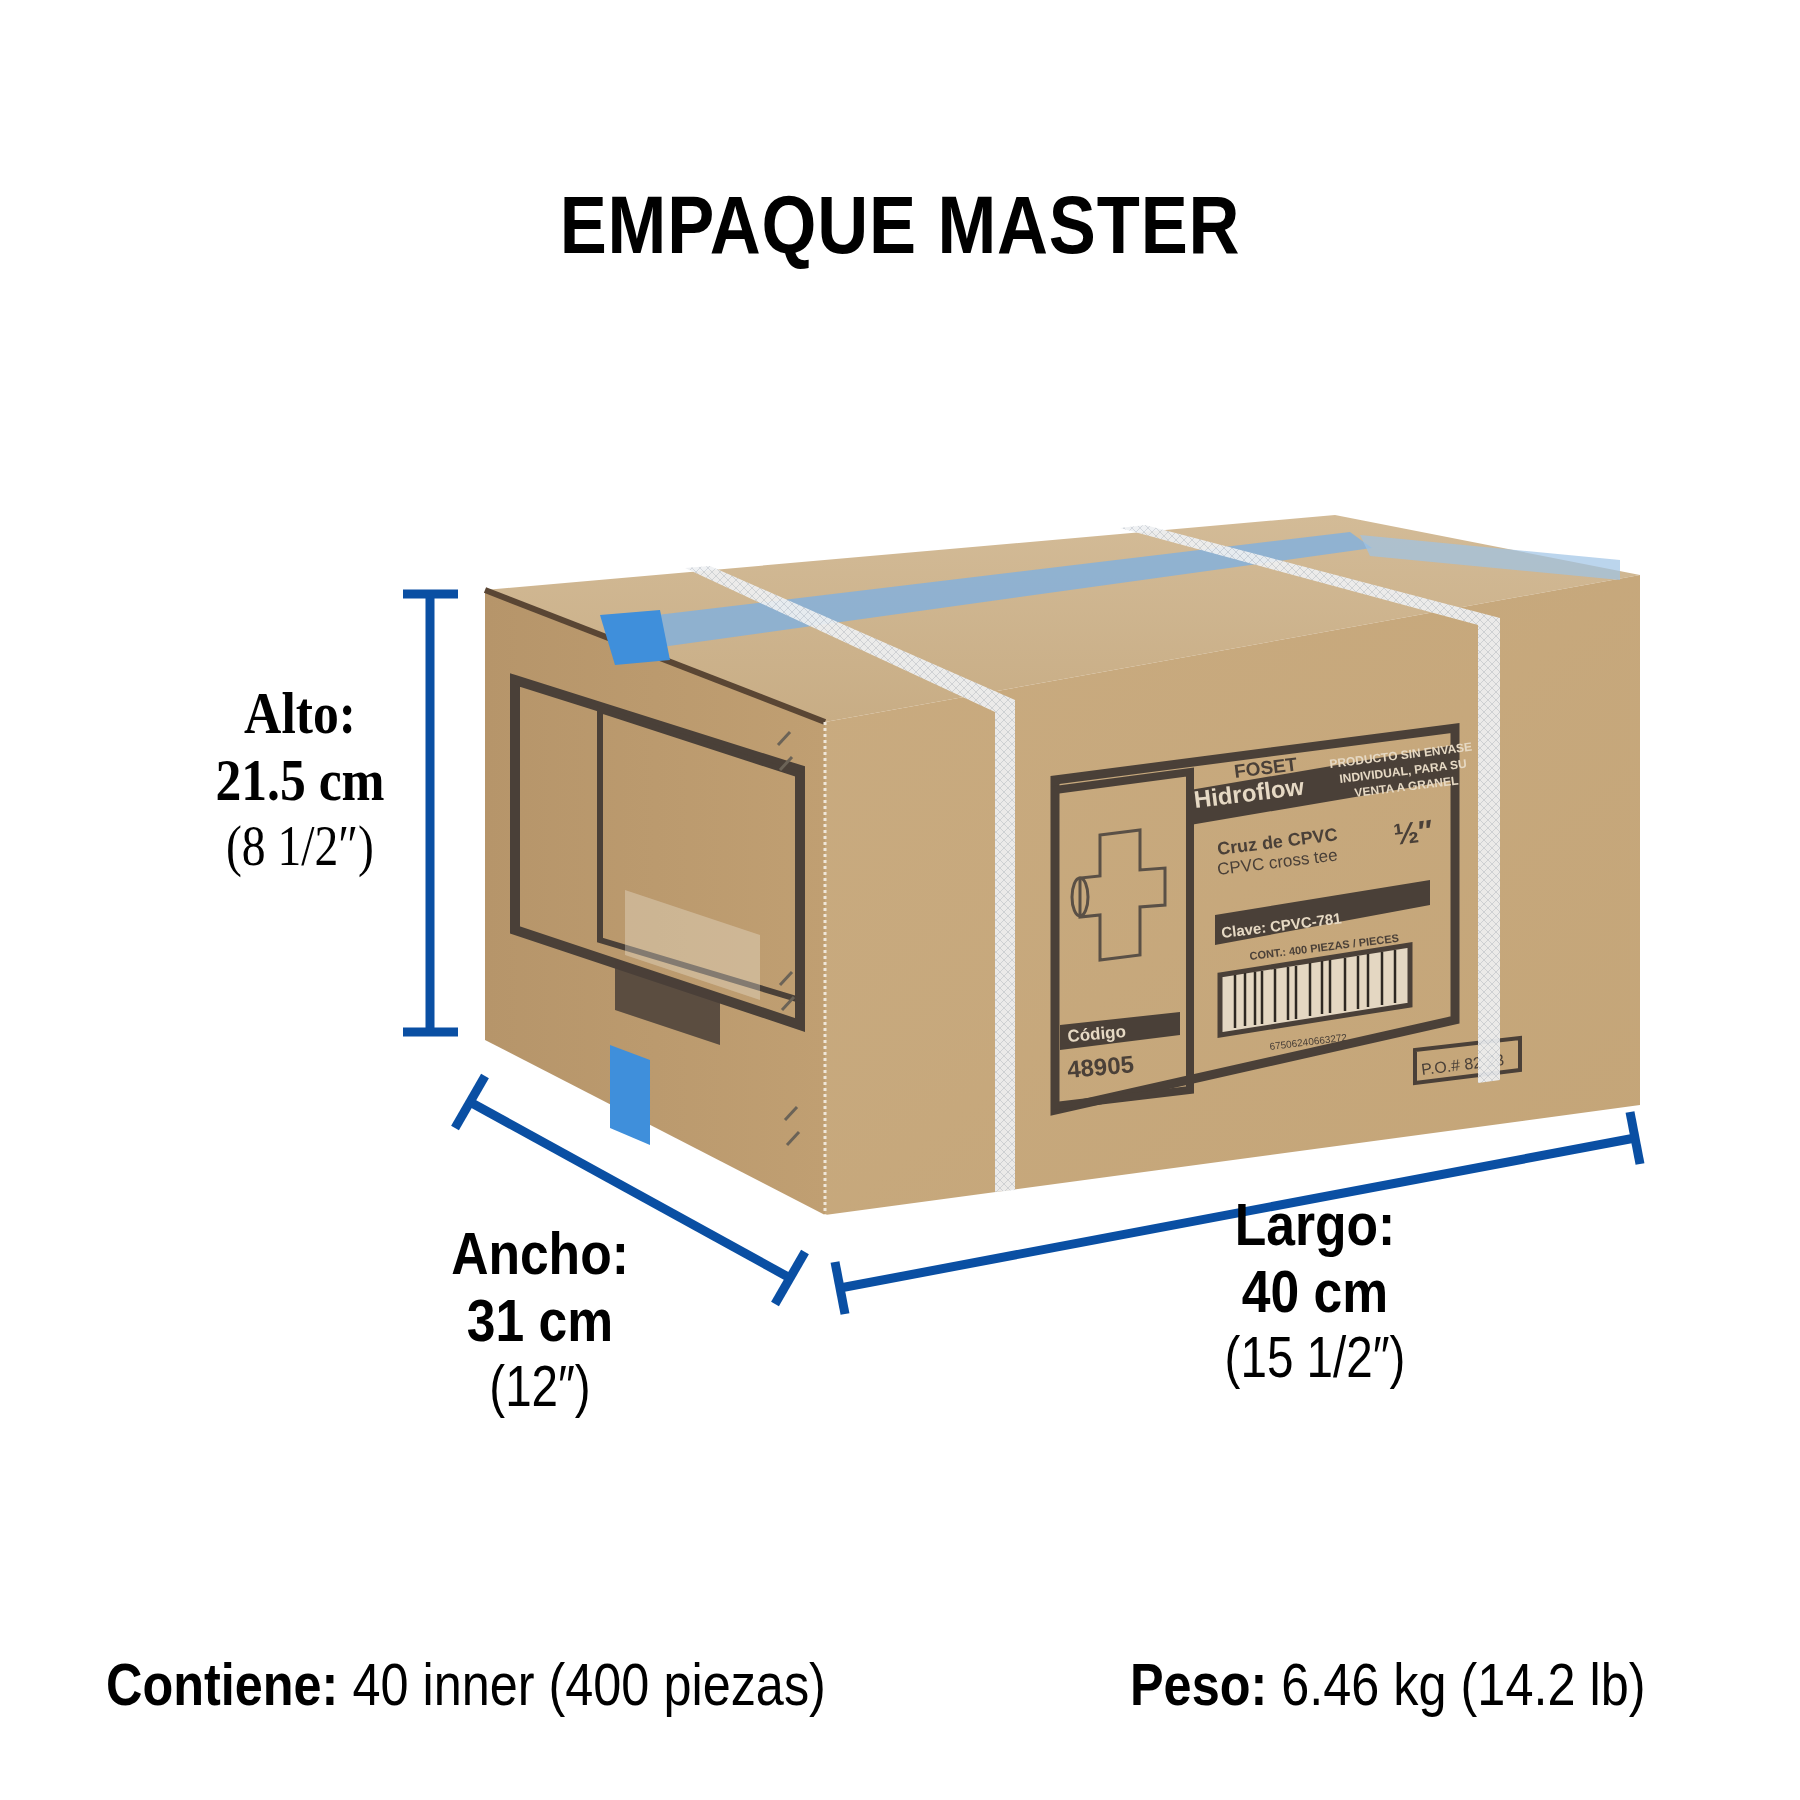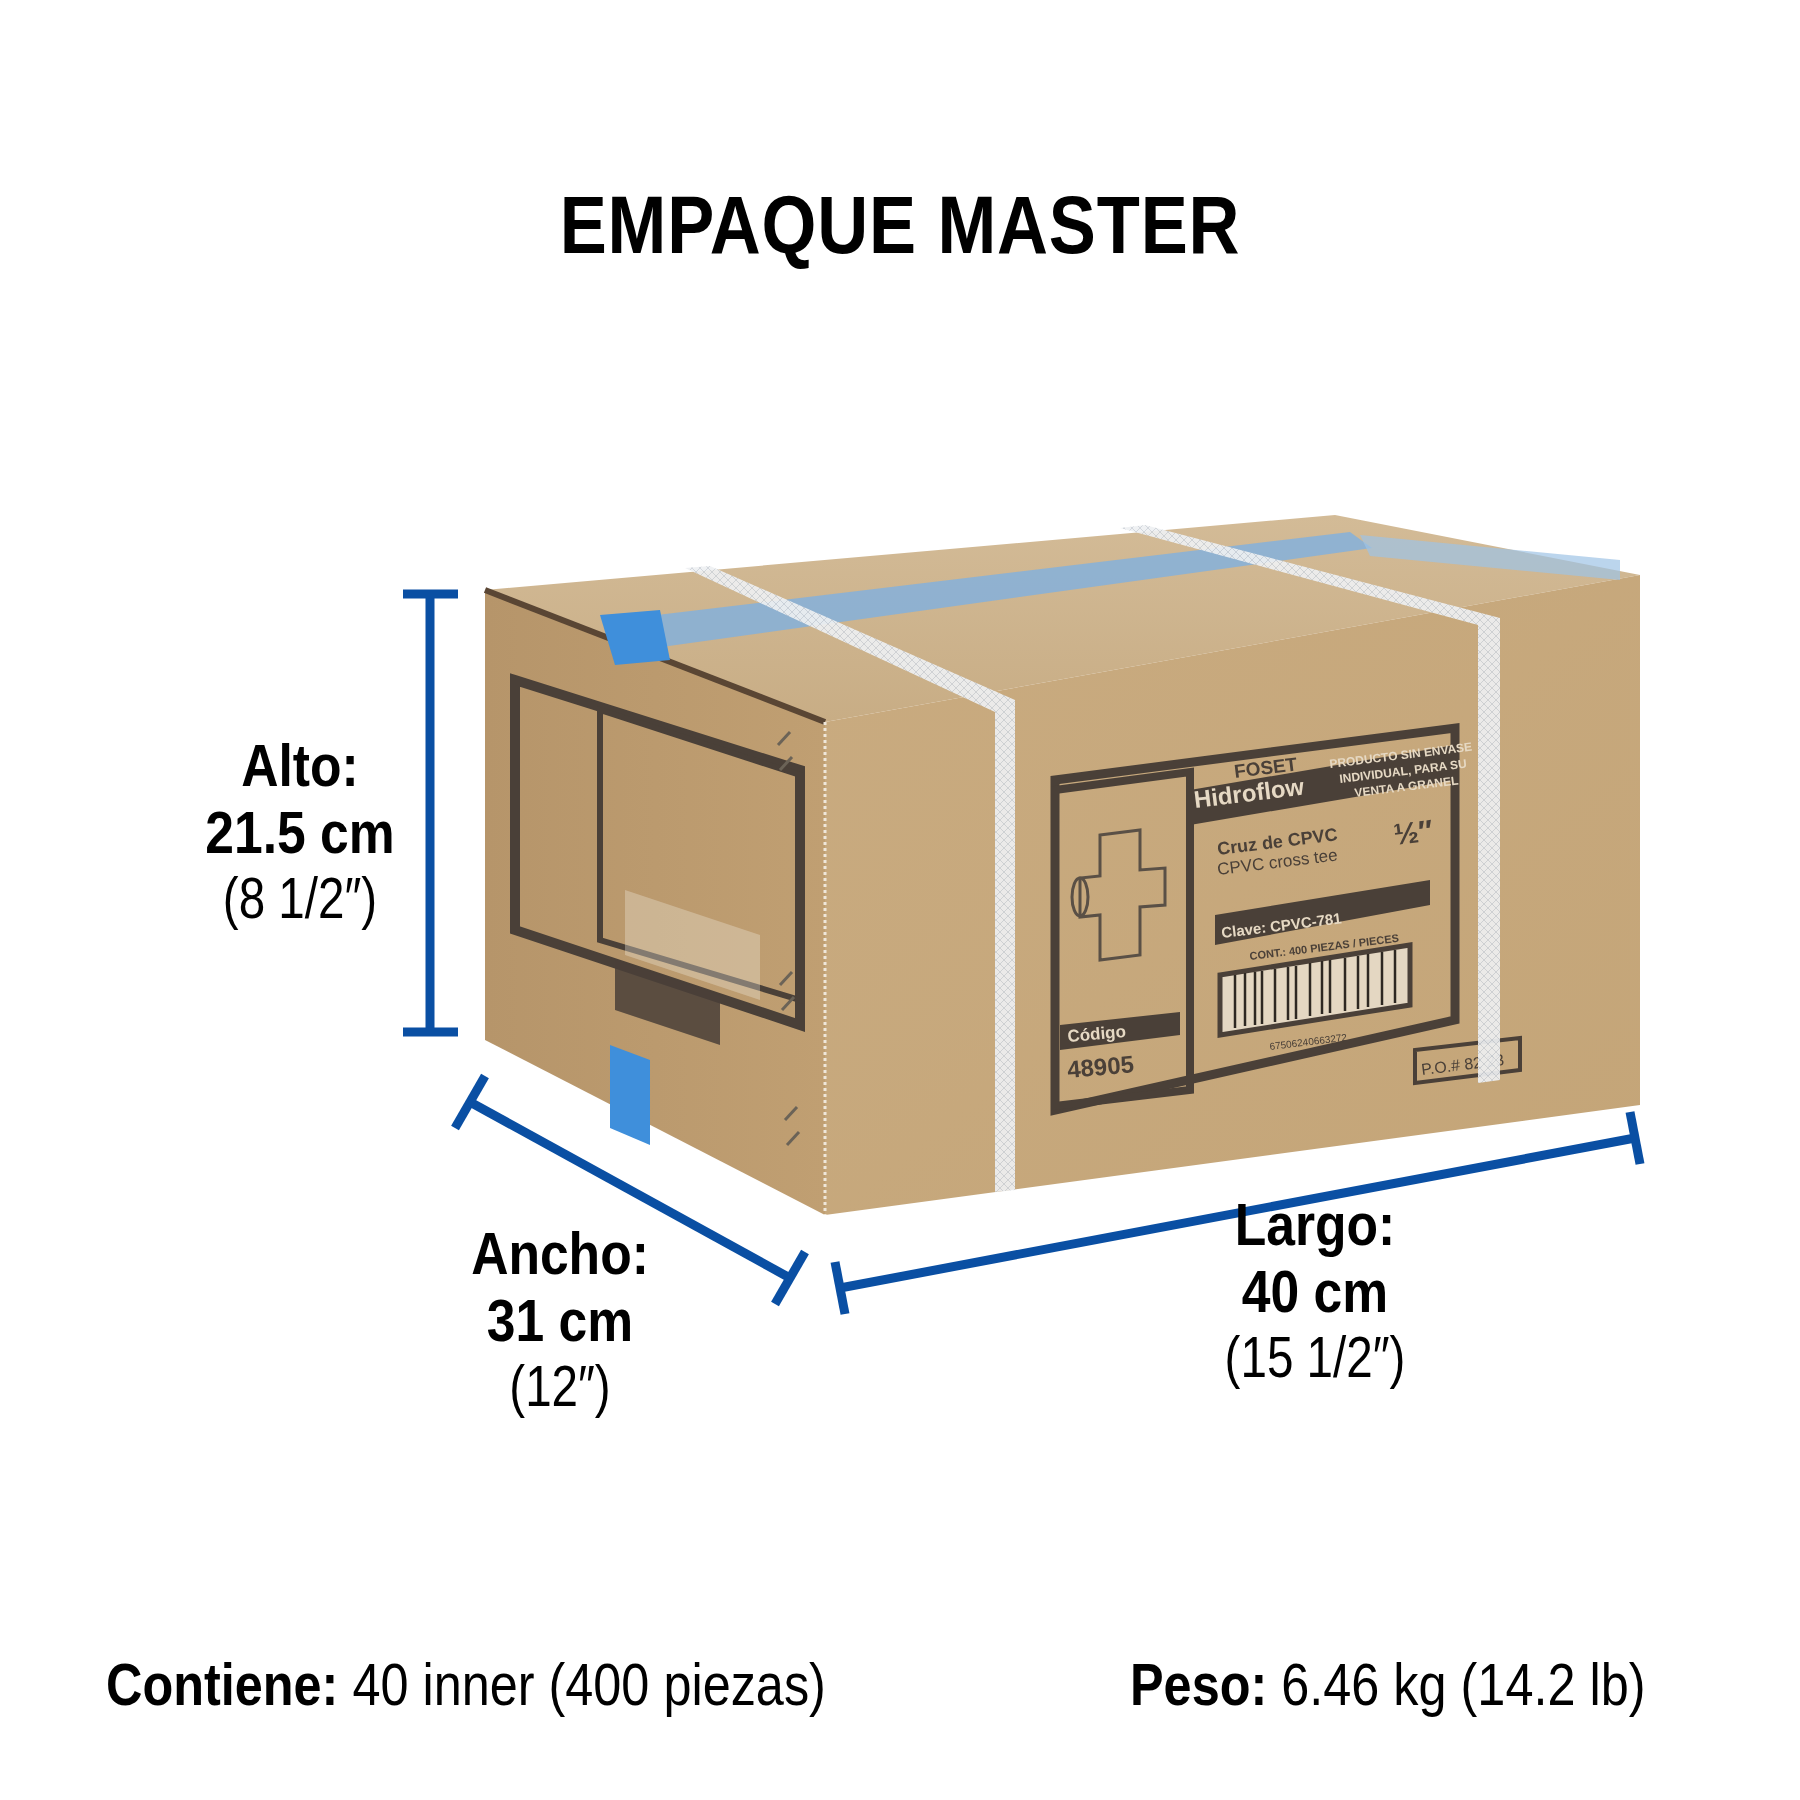--- a/index.html
+++ b/index.html
@@ -5,22 +5,22 @@
   html, body { margin: 0; padding: 0; background: #ffffff; }
   body { width: 1800px; height: 1800px; position: relative; overflow: hidden;
          font-family: "Liberation Sans", "DejaVu Sans", sans-serif; color: #000; }
   .title { position: absolute; left: 0; width: 1800px; top: 178px; text-align: center;
            font-weight: bold; font-size: 82px; letter-spacing: 1px; transform: scaleX(0.86); transform-origin: 900px 0; }
   .scene { position: absolute; left: 0; top: 0; width: 1800px; height: 1800px; }
   .dim-label { position: absolute; text-align: center; font-weight: bold; line-height: 1.12; }
   .dim-label .k { display: block; font-size: 60px; transform: scaleX(0.86); }
   .dim-label .v { display: block; font-size: 60px; transform: scaleX(0.86); }
   .dim-label .i { display: block; font-size: 58px; font-weight: normal; transform: scaleX(0.82); }
-  .alto { left: 170px; top: 732px; width: 260px; }
-  .ancho { left: 440px; top: 1220px; width: 240px; }
+  .alto { left: 170px; top: 680px; width: 260px; font-family: Liberation Serif, serif; }
+  .ancho { left: 420px; top: 1220px; width: 240px; }
   .largo { left: 1180px; top: 1191px; width: 270px; }
   .footer { position: absolute; top: 1650px; font-size: 60px; white-space: nowrap; transform-origin: 0 0; transform: scaleX(0.84); }
   .footer .k { font-weight: bold; }
   .contiene { left: 106px; }
   .peso { left: 1130px; }
 </style>
 </head>
 <body>
 
 <div class="title">EMPAQUE MASTER</div>

